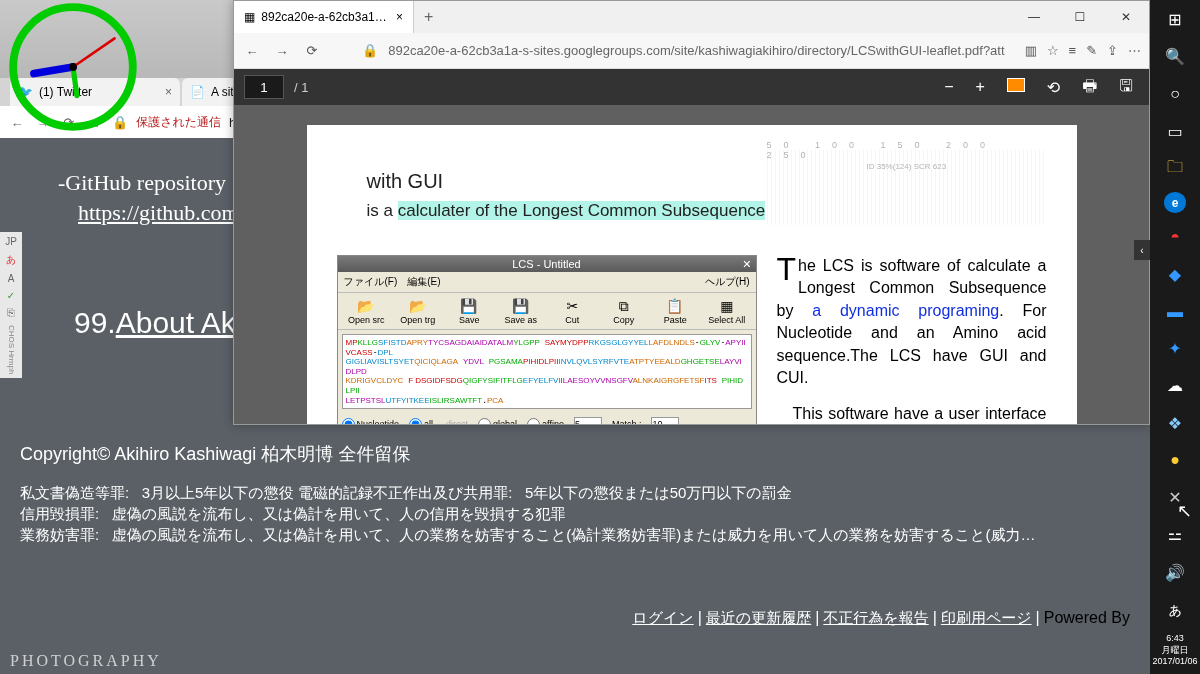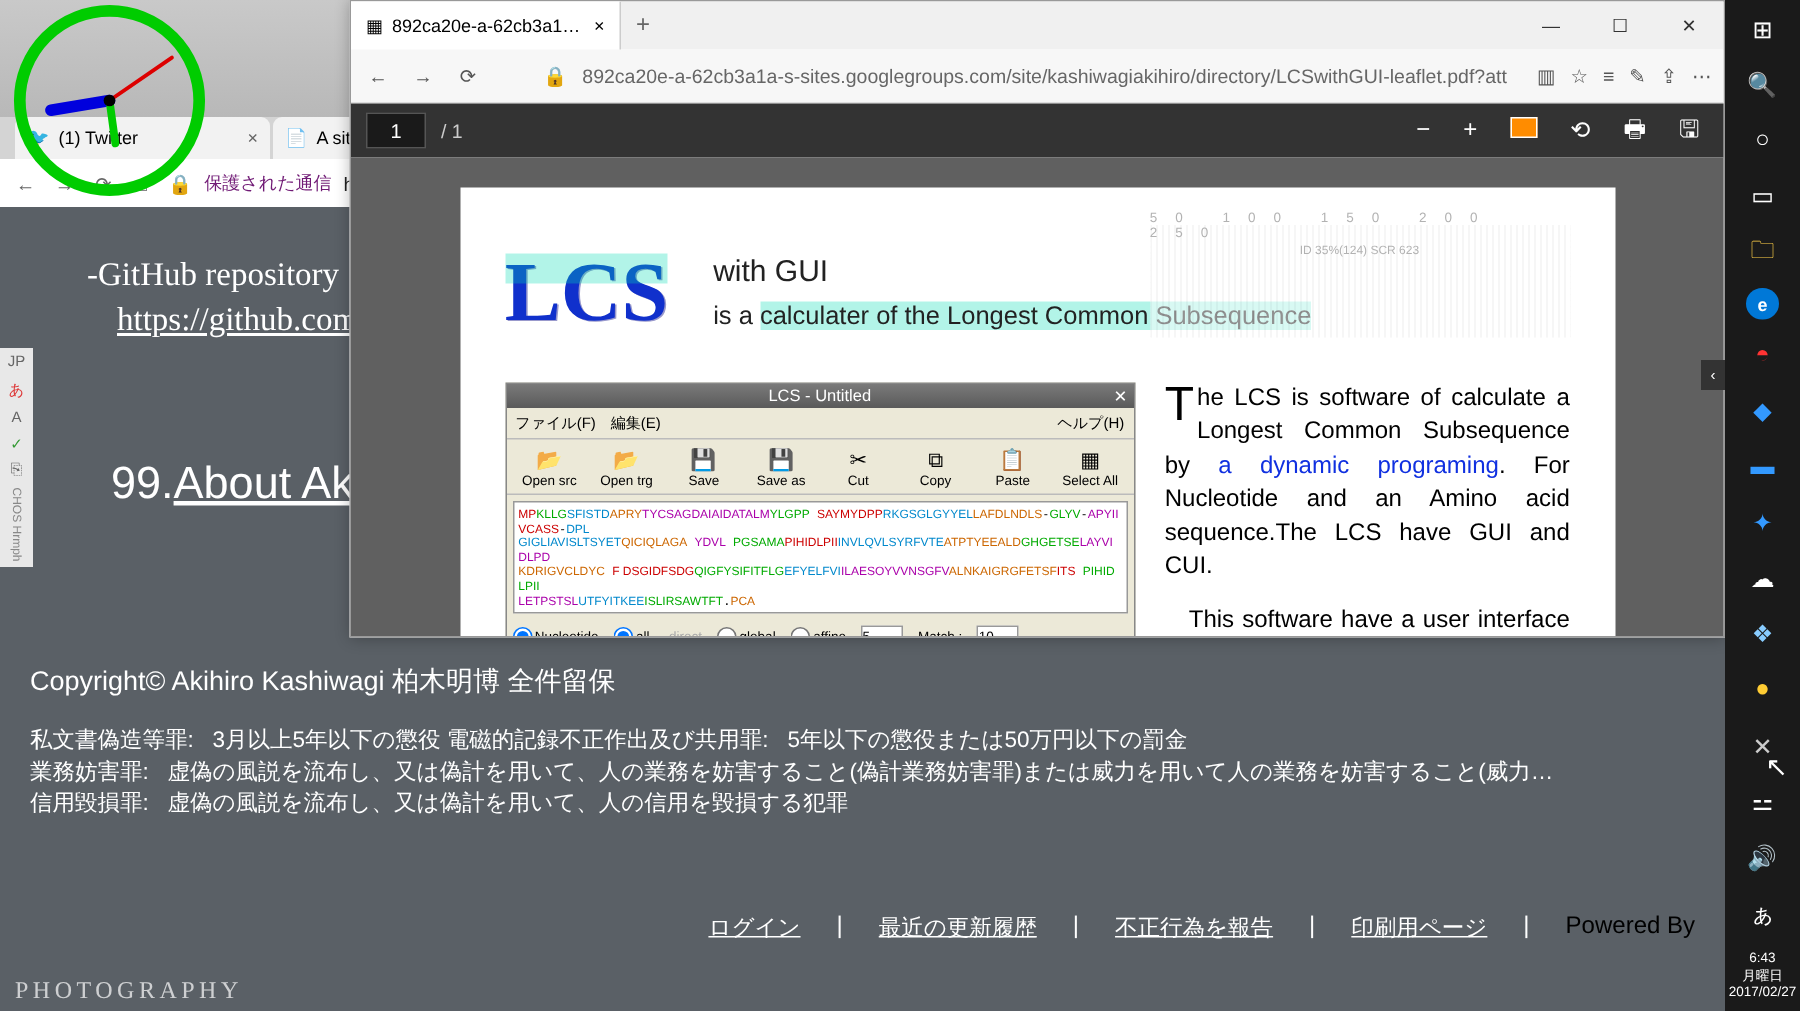--- a/index.html
+++ b/index.html
@@ -6,35 +6,35 @@
 body { width: 1200px; height: 674px; background: #5a4a3a; overflow: hidden; position: relative; }
 
 
 .bg-chrome { position: absolute; left: 0; top: 0; width: 1150px; height: 674px; background: #5a6066; }
 .chrome-tabs { height: 28px; background: #d4d4d4; display: flex; padding-left: 10px; position: relative; }
 .chrome-tab { height: 28px; background: #f2f2f2; border-radius: 6px 6px 0 0; display: flex; align-items: center; padding: 0 8px; font-size: 12px; margin-right: 2px; min-width: 170px; gap: 6px; }
 .chrome-tab .tw-icon { color: #1da1f2; font-weight: bold; }
 .chrome-tab .x { color: #666; margin-left: auto; }
 .chrome-addr { height: 32px; background: #fff; display: flex; align-items: center; padding: 0 8px; gap: 8px; font-size: 13px; color: #333; }
 .chrome-addr .nav-icn { color: #666; width: 18px; text-align: center; }
-.chrome-addr .secure { color: #701a75; font-size: 12px; }
+.chrome-addr .secure { color: #b91c1c; font-size: 12px; }
 .chrome-addr .url { color: #222; }
 
 
 .site-content { padding: 20px 30px; color: #fff; }
 .site-link { color: #fff; text-decoration: underline; font-size: 22px; font-family: 'Times New Roman', serif; display: block; margin: 4px 0 4px 36px; }
 .site-head { color: #fff; font-size: 22px; font-family: 'Times New Roman', serif; margin: 10px 0 4px 16px; }
 .site-num { color: #fff; font-size: 30px; font-family: 'Times New Roman', serif; margin-top: 80px; margin-left: 32px; }
 .site-num a { color: #fff; text-decoration: underline; }
 
 
 .footer { position: absolute; left: 0; right: 50px; top: 432px; background: #5a6066; color: #fff; padding: 10px 20px; font-size: 14px; }
 .footer .copy { font-size: 18px; margin-bottom: 18px; }
 .footer .line { font-size: 15px; margin: 2px 0; }
-.footer-links { position: absolute; left: 0; right: 50px; top: 598px; background: #5a6066; display: flex; justify-content: flex-end; align-items: center; gap: 24px; padding: 10px 20px; height: 40px; }
+.footer-links { position: absolute; left: 0; right: 50px; top: 598px; background: #5a6066; display: flex; justify-content: flex-end; align-items: center; gap: 4px; padding: 10px 20px; height: 40px; }
 .footer-links a { color: #fff; text-decoration: underline; font-size: 15px; }
 .footer-links .sep { color: #fff; }
 .translate-btn { background: #fff; border: 1px solid #ccc; padding: 4px 12px; color: #18f; font-size: 20px; display: flex; align-items: center; gap: 4px; }
 .goog-logo { display: inline-block; width: 18px; height: 18px; position: relative; }
 
 
 .edge-win { position: absolute; left: 233px; top: 0; width: 917px; height: 425px; background: #fff; border: 1px solid #999; box-shadow: 0 0 10px rgba(0,0,0,0.3); }
 .edge-title { height: 32px; background: #f0f0f0; display: flex; align-items: center; }
 .edge-tab { display: flex; align-items: center; padding: 0 10px; height: 32px; border-right: 1px solid #ccc; font-size: 12px; gap: 6px; max-width: 180px; background: #fff; }
 .edge-tab .ttl { white-space: nowrap; overflow: hidden; text-overflow: ellipsis; flex: 1; }
@@ -155,22 +155,22 @@
     <div style="color:#d33;">あ</div>
     <div>A</div>
     <div style="color:#393;">✓</div>
     <div>⎘</div>
     <div style="writing-mode:vertical-rl;font-size:8px;color:#888;">CHOS Hrmph</div>
 </div>
 
 <div class="footer">
   <div class="copy">Copyright© Akihiro Kashiwagi 柏木明博 全件留保</div>
   <div class="line"><span>私文書偽造等罪:</span>&nbsp;&nbsp;&nbsp;<span>3月以上5年以下の懲役    電磁的記録不正作出及び共用罪:</span>&nbsp;&nbsp;&nbsp;<span>5年以下の懲役または50万円以下の罰金</span></div>
+  <div class="line"><span>信用毀損罪:</span>&nbsp;&nbsp;&nbsp;<span>虚偽の風説を流布し、又は偽計を用いて、人の信用を毀損する犯罪</span></div>
   <div class="line"><span>業務妨害罪:</span>&nbsp;&nbsp;&nbsp;<span>虚偽の風説を流布し、又は偽計を用いて、人の業務を妨害すること(偽計業務妨害罪)または威力を用いて人の業務を妨害すること(威力…</span></div>
-  <div class="line"><span>信用毀損罪:</span>&nbsp;&nbsp;&nbsp;<span>虚偽の風説を流布し、又は偽計を用いて、人の信用を毀損する犯罪</span></div>
 </div>
 <div class="footer-links">
   <a>ログイン</a>
     <span class="sep">|</span>
   <a>最近の更新履歴</a>
     <span class="sep">|</span>
   <a>不正行為を報告</a>
     <span class="sep">|</span>
   <a>印刷用ページ</a>
     <span class="sep">|</span>
@@ -216,21 +216,20 @@
     <span class="tbtn">⟲</span>
     <span class="tbtn">🖶</span>
     <span class="tbtn">🖫</span>
   </div>
   <div class="pdf-body">
     <div class="pdf-page">
       <div class="banner-plot">
           <span style="position:absolute;top:12px;left:100px;">ID 35%(124)        SCR 623</span>
         </div>
       <div class="lcs-banner">
-        <span class="lcs-big">LCS</span>
         <div class="lcs-sub">
           <div class="g">with GUI</div>
           <div><span>is a </span><span class="hl">calculater of the Longest Common Subsequence</span></div>
         </div>
       </div>
       <div class="pdf-cols">
         <div class="pdf-img-col">
           <div class="lcs-app">
             <div class="lcs-app-title"><span>LCS - Untitled</span><span class="x">✕</span></div>
             <div class="lcs-app-menu">
@@ -306,21 +305,21 @@
   <div class="icn" style="color:#fff;">☁</div>
   <div class="icn" style="color:#8cf;">❖</div>
   <div class="icn" style="color:#fc3;">●</div>
   <div class="icn" style="color:#ccc;">✕</div>
   <div class="icn">⚍</div>
   <div class="icn">🔊</div>
   <div class="icn">ぁ</div>
   <div class="clock">
     <div>6:43</div>
     <div>月曜日</div>
-    <div>2017/02/27</div>
+    <div>2017/01/06</div>
   </div>
 </div>
 
 <div class="clock-gadget">
   <svg viewBox="0 0 100 100">
     <circle cx="50" cy="50" r="46" fill="none" stroke="#0c0" stroke-width="6"></circle>
     <line x1="50" y1="50" x2="20" y2="55" stroke="#00d" stroke-width="6" stroke-linecap="round"></line>
     <line x1="50" y1="50" x2="53" y2="72" stroke="#0c0" stroke-width="4" stroke-linecap="round"></line>
     <line x1="50" y1="50" x2="82" y2="28" stroke="#d00" stroke-width="2" stroke-linecap="round"></line>
     <circle cx="50" cy="50" r="3" fill="#000"></circle>

